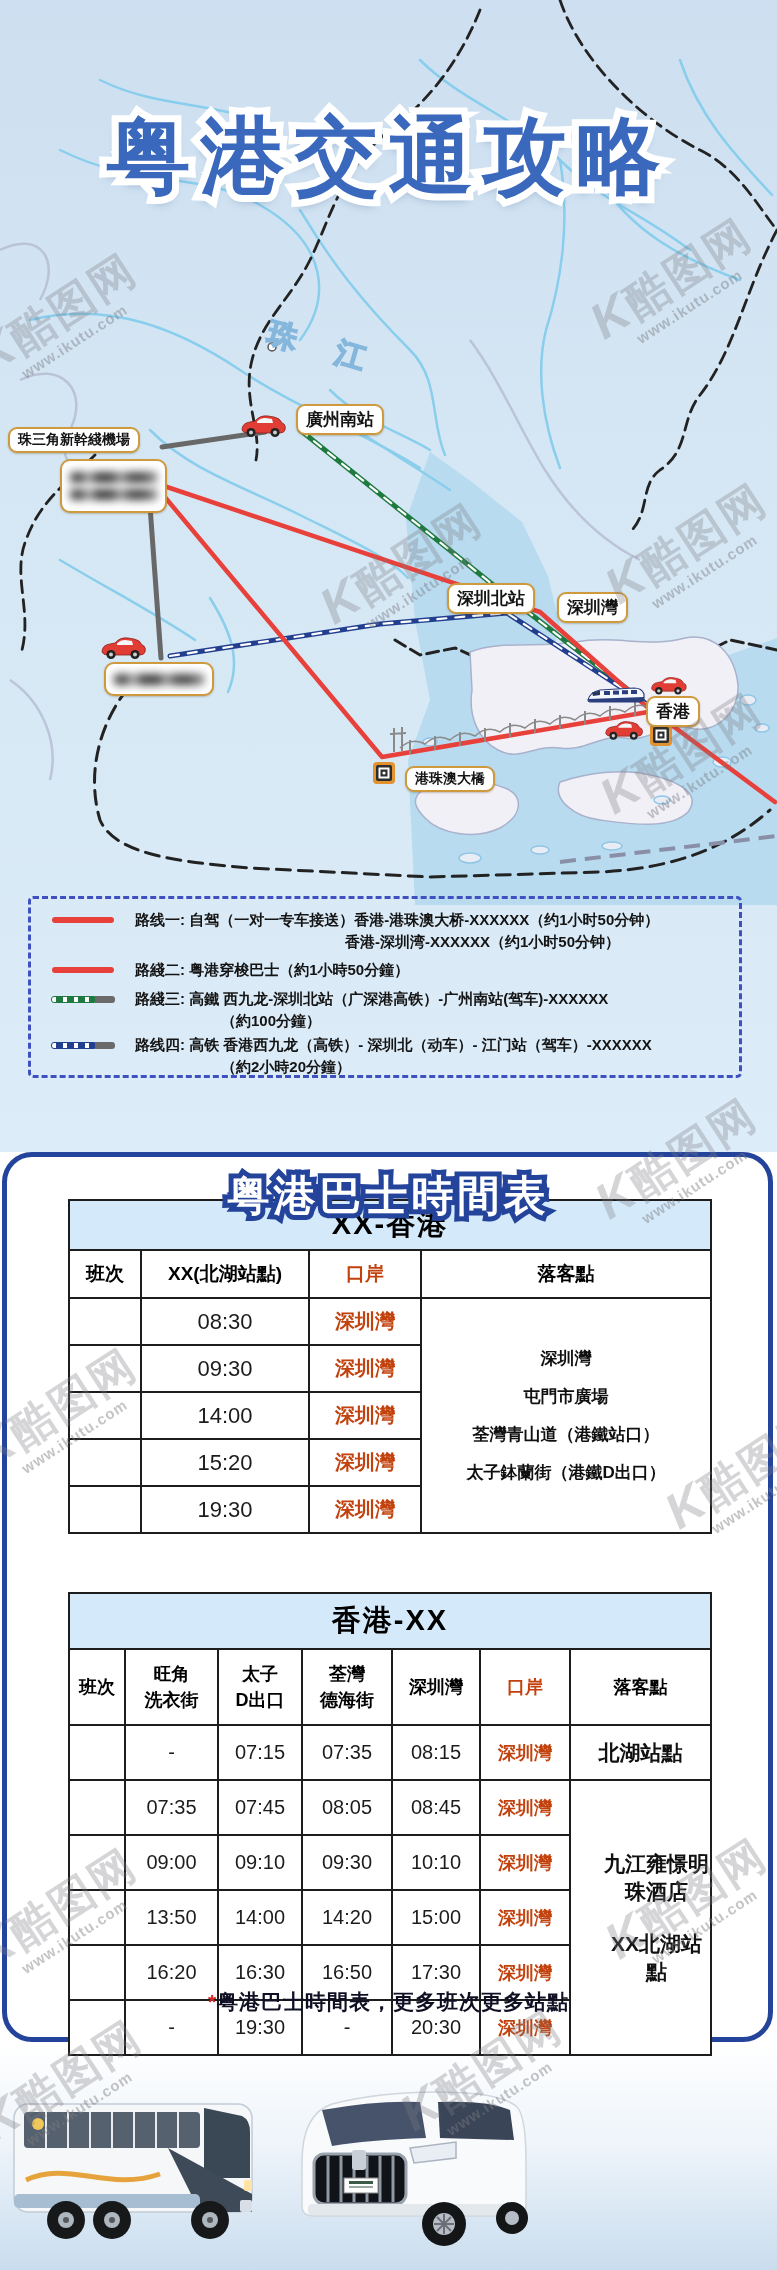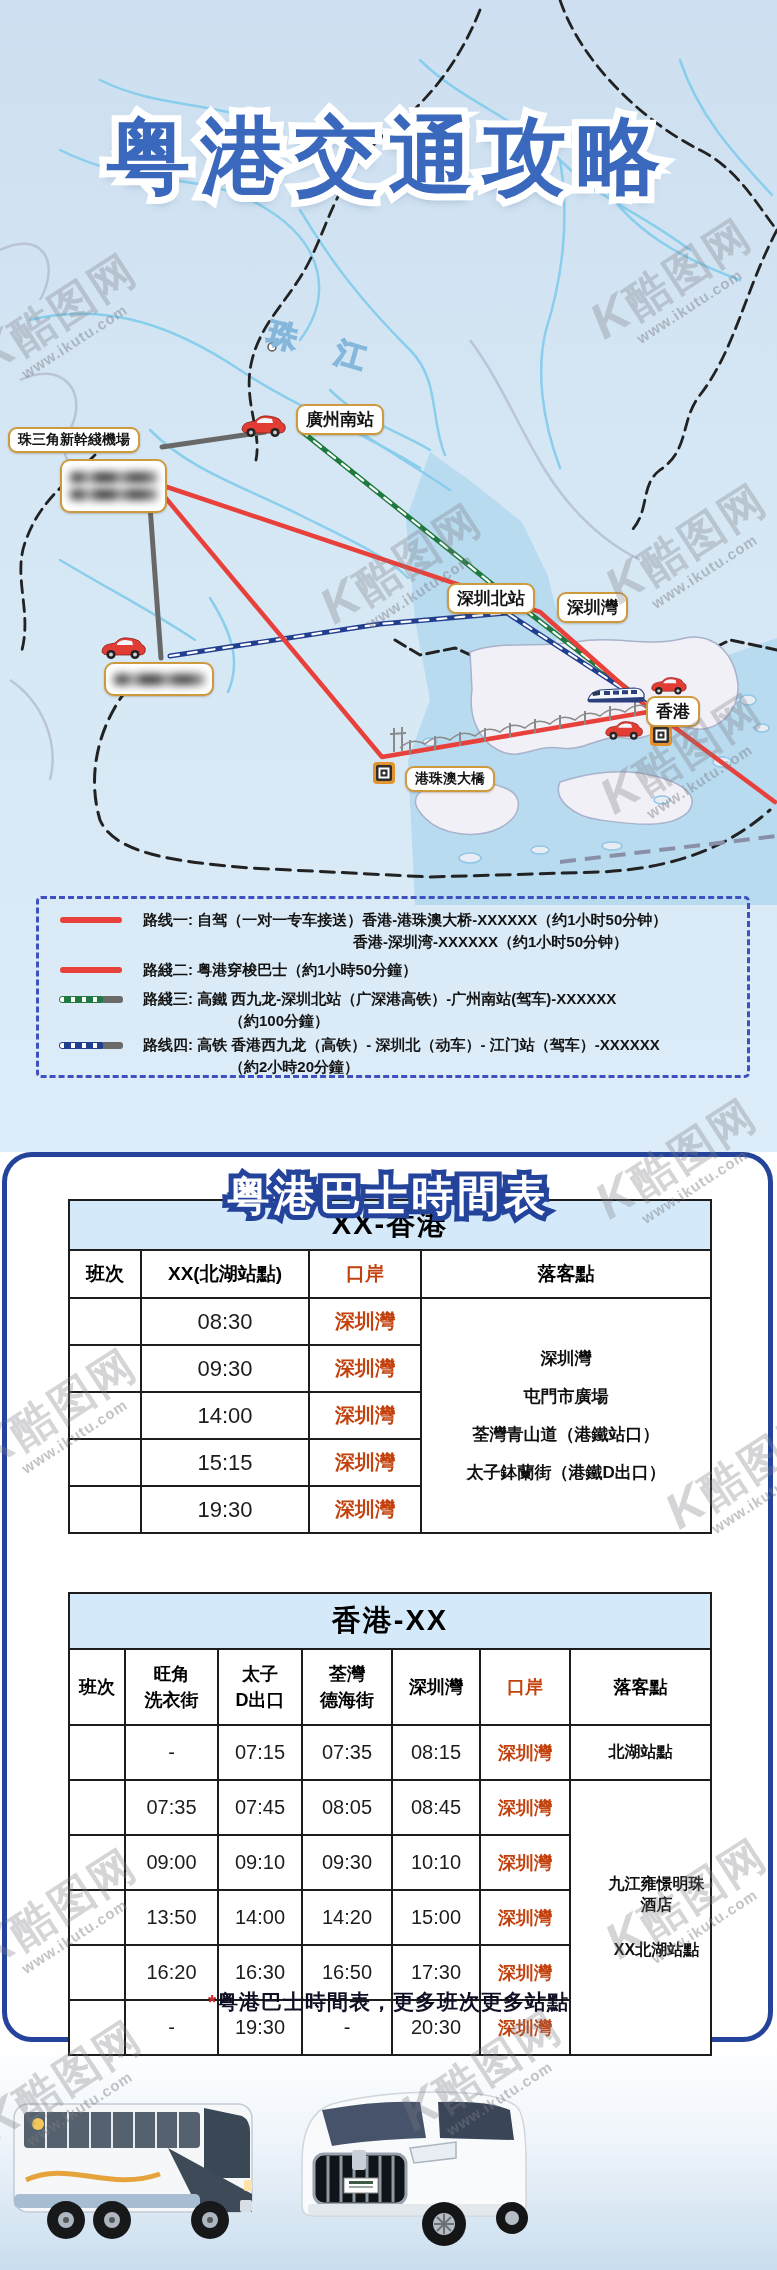--- a/index.html
+++ b/index.html
@@ -28,21 +28,21 @@
   .lab-md{font-size:17px;}
   .redacted{position:absolute;background:#fff;border:2px solid #cf9a3e;border-radius:10px;z-index:20;
             display:flex;flex-direction:column;justify-content:center;box-shadow:0 1px 2px rgba(90,70,30,.3);}
   .redacted .rl{height:11px;margin:3px 8px;border-radius:3px;filter:blur(4px);
             background:linear-gradient(90deg,#4a4a4a 0 16%,#9a9a9a 16% 28%,#3c3c3c 28% 52%,#8a8a8a 52% 66%,#444 66% 88%,#777 88% 100%);}
   .pearl{position:absolute;left:266px;top:328px;z-index:6;transform:rotate(16deg);
          font-size:30px;font-weight:700;letter-spacing:16px;color:rgba(150,190,225,.30);
          -webkit-text-stroke:1.5px #85b7dc;white-space:nowrap;}
 
   
-  .legend{position:absolute;left:36px;top:896px;width:714px;height:182px;z-index:15;
+  .legend{position:absolute;left:28px;top:896px;width:714px;height:182px;z-index:15;
           border:3px dashed #3f51c1;border-radius:5px;box-sizing:border-box;padding:10px 0 0;}
   .lrow{display:flex;}
   .lswatch{width:104px;display:flex;justify-content:center;padding-top:8px;flex:none;}
   .sw-red{width:62px;height:6px;border-radius:3px;background:#e8403a;}
   .sw-rail{display:flex;width:64px;height:7px;}
   .sw-rail .rg{flex:1;border-radius:3px 0 0 3px;box-sizing:border-box;}
   .sw-rail .tail{width:20px;background:#6a6a6a;border-radius:0 3px 3px 0;}
   .rg-green{background:repeating-linear-gradient(90deg,#fff 0 4px,#1e7a3e 4px 11px);border:1px solid #1e7a3e;}
   .rg-blue{background:repeating-linear-gradient(90deg,#fff 0 4px,#223f8f 4px 11px);border:1px solid #223f8f;}
   .ltext{font-size:15px;font-weight:600;color:#141414;line-height:22px;white-space:nowrap;}
@@ -63,21 +63,21 @@
   .t1 th{font-size:19px;font-weight:800;height:46px;}
   .t1 td.time{font-size:22px;font-weight:400;color:#1c1c1c;height:45px;}
   .port{color:#c2410c;font-weight:800;font-size:20px;}
   td.drop{font-size:17px;font-weight:700;color:#101010;}
   .drop-inner{display:flex;flex-direction:column;justify-content:center;gap:15px;}
   .t2{left:68px;top:1592px;width:642px;}
   .t2 .cap{height:54px;margin-left:29px;}
   .t2 th{font-size:18px;font-weight:800;height:74px;white-space:pre-line;line-height:1.45;}
   .t2 td.time{font-size:20px;font-weight:400;color:#1c1c1c;height:53px;}
   .t2 .port{font-size:18px;}
-  .t2 td.drop{font-size:16px;}
+  .t2 td.drop{font-size:21px;}
   .footnote{position:absolute;left:0;top:1988px;width:777px;text-align:center;z-index:12;
             font-size:21px;font-weight:800;color:#101024;letter-spacing:1px;}
   .footnote .star{color:#d42a2a;}
 
   
   .vehicles{position:absolute;left:0;top:2042px;width:777px;height:228px;
             background:linear-gradient(180deg,#ffffff 0%,#eef4fa 45%,#c9ddee 100%);z-index:8;}
   .veh{position:absolute;}
 
   
@@ -313,21 +313,21 @@
       <td class="time">09:30</td>
       <td class="port">深圳灣</td>
     </tr>
     <tr>
       <td class="time"></td>
       <td class="time">14:00</td>
       <td class="port">深圳灣</td>
     </tr>
     <tr>
       <td class="time"></td>
-      <td class="time">15:15</td>
+      <td class="time">15:20</td>
       <td class="port">深圳灣</td>
     </tr>
     <tr>
       <td class="time"></td>
       <td class="time">19:30</td>
       <td class="port">深圳灣</td>
     </tr>
   </tbody>
     </table>
 

